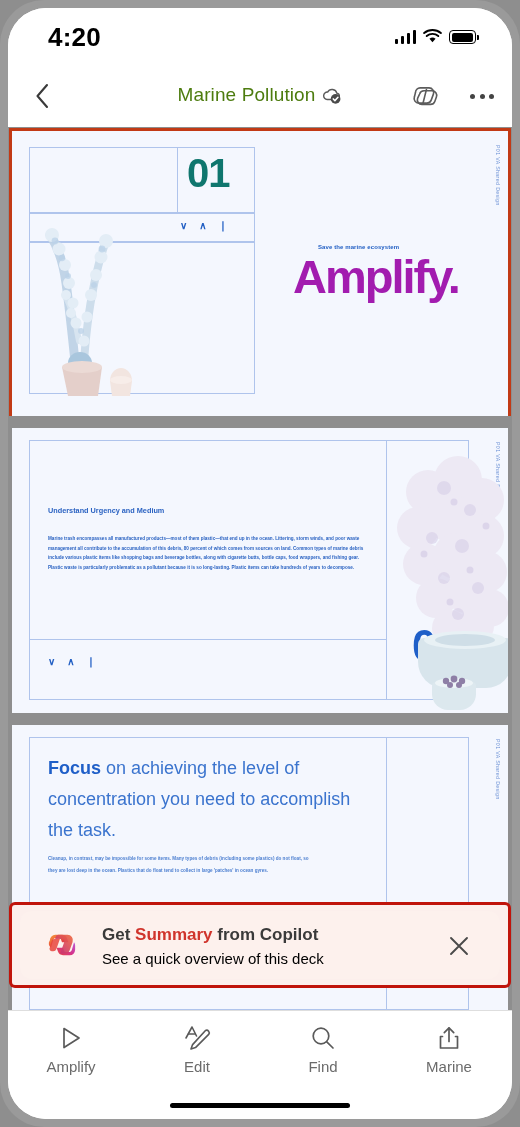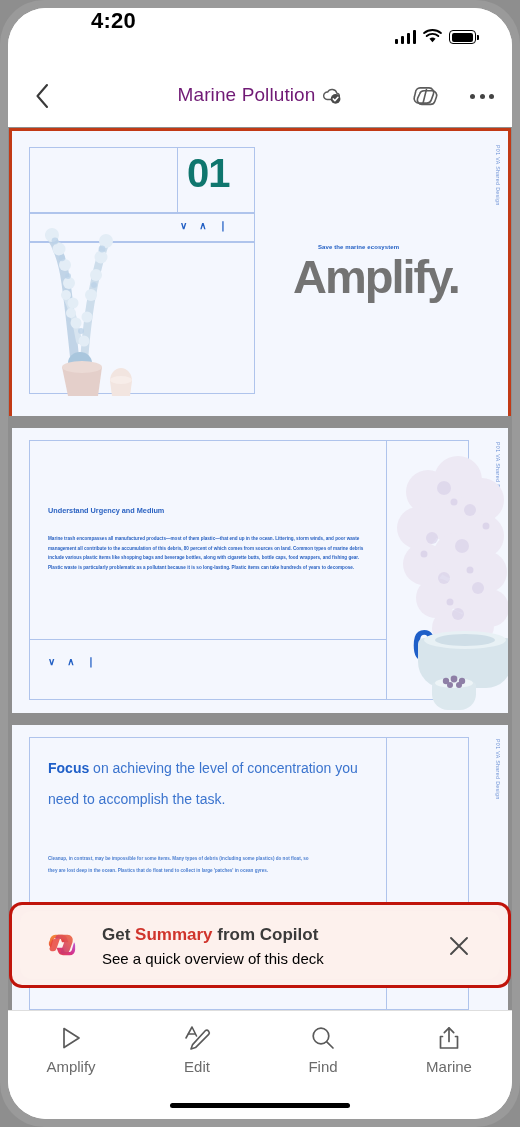--- a/index.html
+++ b/index.html
@@ -19,22 +19,22 @@
     position:absolute;left:8px;top:8px;width:504px;height:1111px;
     background:#ffffff;border-radius:38px;overflow:hidden;
   }
 
   
   .statusbar{
     position:absolute;left:0;top:0;width:504px;height:56px;
     background:#ffffff;
   }
   .sb-time{
-    position:absolute;left:40px;top:0;
-    font-size:22px;font-weight:bold;color:#000;letter-spacing:.2px;margin-left:43px;
+    position:absolute;left:40px;top:14px;
+    font-size:26px;font-weight:bold;color:#000;letter-spacing:.2px;
   }
   .sb-right{position:absolute;right:36px;top:18px;display:flex;align-items:flex-end;gap:7px;height:18px;}
   .bars{display:flex;align-items:flex-end;gap:2.5px;height:15px;}
   .bars i{display:block;width:3.5px;background:#000;border-radius:1px;}
   .bars i:nth-child(1){height:5px;}
   .bars i:nth-child(2){height:8px;}
   .bars i:nth-child(3){height:11px;}
   .bars i:nth-child(4){height:14px;}
   .wifi{width:19px;height:15px;}
   .batt{position:relative;width:27px;height:14px;border:1.6px solid #000;border-radius:4px;box-sizing:border-box;}
@@ -46,21 +46,21 @@
     position:absolute;left:0;top:56px;width:504px;height:63px;background:#fff;
   }
   .nav-back{
     position:absolute;left:14px;top:14px;width:40px;height:36px;
     display:flex;align-items:center;justify-content:center;cursor:pointer;
   }
   .nav-title-wrap{
     position:absolute;left:0;right:0;top:20px;display:flex;justify-content:center;align-items:center;gap:6px;
   }
   .nav-title{
-    font-size:19px;color:#701a75;letter-spacing:.1px;
+    font-size:19px;color:#4d7c0f;letter-spacing:.1px;
   }
   .sync-badge{position:relative;width:21px;height:19px;}
   .nav-icons{position:absolute;right:16px;top:17px;display:flex;align-items:center;gap:28px;}
   .copilot-nav{width:30px;height:30px;cursor:pointer;}
   .dots{display:flex;gap:4.5px;cursor:pointer;padding:6px 2px;}
   .dots span{width:5px;height:5px;border-radius:50%;background:#444;display:block;}
 
   
   .deck{
     position:absolute;left:0;top:119px;width:504px;height:884px;
@@ -102,47 +102,47 @@
   .s1-box2{left:17px;top:82px;width:226px;height:29px;}
   .s1-arrows{position:absolute;left:168px;top:89px;display:flex;gap:12px;align-items:center;
      font-size:10px;font-weight:bold;color:#2360C4;}
   .s1-box3{left:17px;top:111px;width:226px;height:152px;}
   .s1-tag{
     position:absolute;left:306px;top:113px;
     font-size:6px;font-weight:bold;color:#2360C4;letter-spacing:.1px;
   }
   .s1-amp{
     position:absolute;left:281px;top:120px;
-    font-size:47px;line-height:52px;font-weight:bold;color:#737373;letter-spacing:-2px;
+    font-size:47px;line-height:52px;font-weight:bold;color:#a21caf;letter-spacing:-2px;
   }
 
   
   .plant1{position:absolute;left:20px;top:60px;width:110px;height:205px;overflow:hidden;}
 
   
   .s2-outer{left:17px;top:12px;width:440px;height:260px;}
   .s2-divv{position:absolute;left:374px;top:12px;width:1px;height:260px;background:#AFC4EC;}
   .s2-divh{position:absolute;left:17px;top:211px;width:357px;height:1px;background:#AFC4EC;}
   .s2-h1{position:absolute;left:36px;top:34px;font-size:21px;font-weight:bold;color:#2360C4;letter-spacing:-.2px;}
   .s2-sub{position:absolute;left:36px;top:78px;font-size:7.3px;font-weight:bold;color:#2B63C2;}
   .s2-body{position:absolute;left:36px;top:106px;width:323px;font-size:4.6px;line-height:9.6px;color:#2B63C2;font-weight:bold;}
   .s2-arrows{position:absolute;left:36px;top:228px;display:flex;gap:12px;font-size:10px;font-weight:bold;color:#2360C4;}
   .s2-num{position:absolute;left:400px;top:196px;font-size:44px;line-height:44px;font-weight:bold;color:#1F5FC8;letter-spacing:-1px;}
 
   
   .s3-outer{left:17px;top:12px;width:440px;height:273px;}
   .s3-divv{position:absolute;left:374px;top:12px;width:1px;height:273px;background:#AFC4EC;}
-  .s3-head{position:absolute;left:36px;top:28px;width:330px;font-size:14px;line-height:31px;color:#3B74CE;}
+  .s3-head{position:absolute;left:36px;top:28px;width:330px;font-size:18px;line-height:31px;color:#3B74CE;}
   .s3-head b{color:#1F5FC8;font-weight:bold;}
   .s3-body{position:absolute;left:36px;top:128px;width:270px;font-size:4.6px;line-height:11.5px;color:#4C7FD0;font-weight:bold;}
 
   
   .banner-wrap{
     position:absolute;left:4px;top:778px;width:496px;height:80px;
-    box-shadow:0 0 0 3px #C0140B;border-radius:10px;
+    box-shadow:0 0 0 3px #C0140B;border-radius:3px;
     background:#FCEFEC;
   }
   .banner{
     position:absolute;left:8px;top:6px;width:480px;height:68px;
     background:#FDF1ED;border-radius:12px;
   }
   .cp-logo{position:absolute;left:26px;top:18px;width:33px;height:33px;}
   .cp-t1{position:absolute;left:82px;top:14px;font-size:17px;font-weight:bold;color:#3A3A3A;}
   .cp-t1 b{color:#D0342C;font-weight:bold;}
   .cp-t2{position:absolute;left:82px;top:39px;font-size:15px;color:#000000;}

